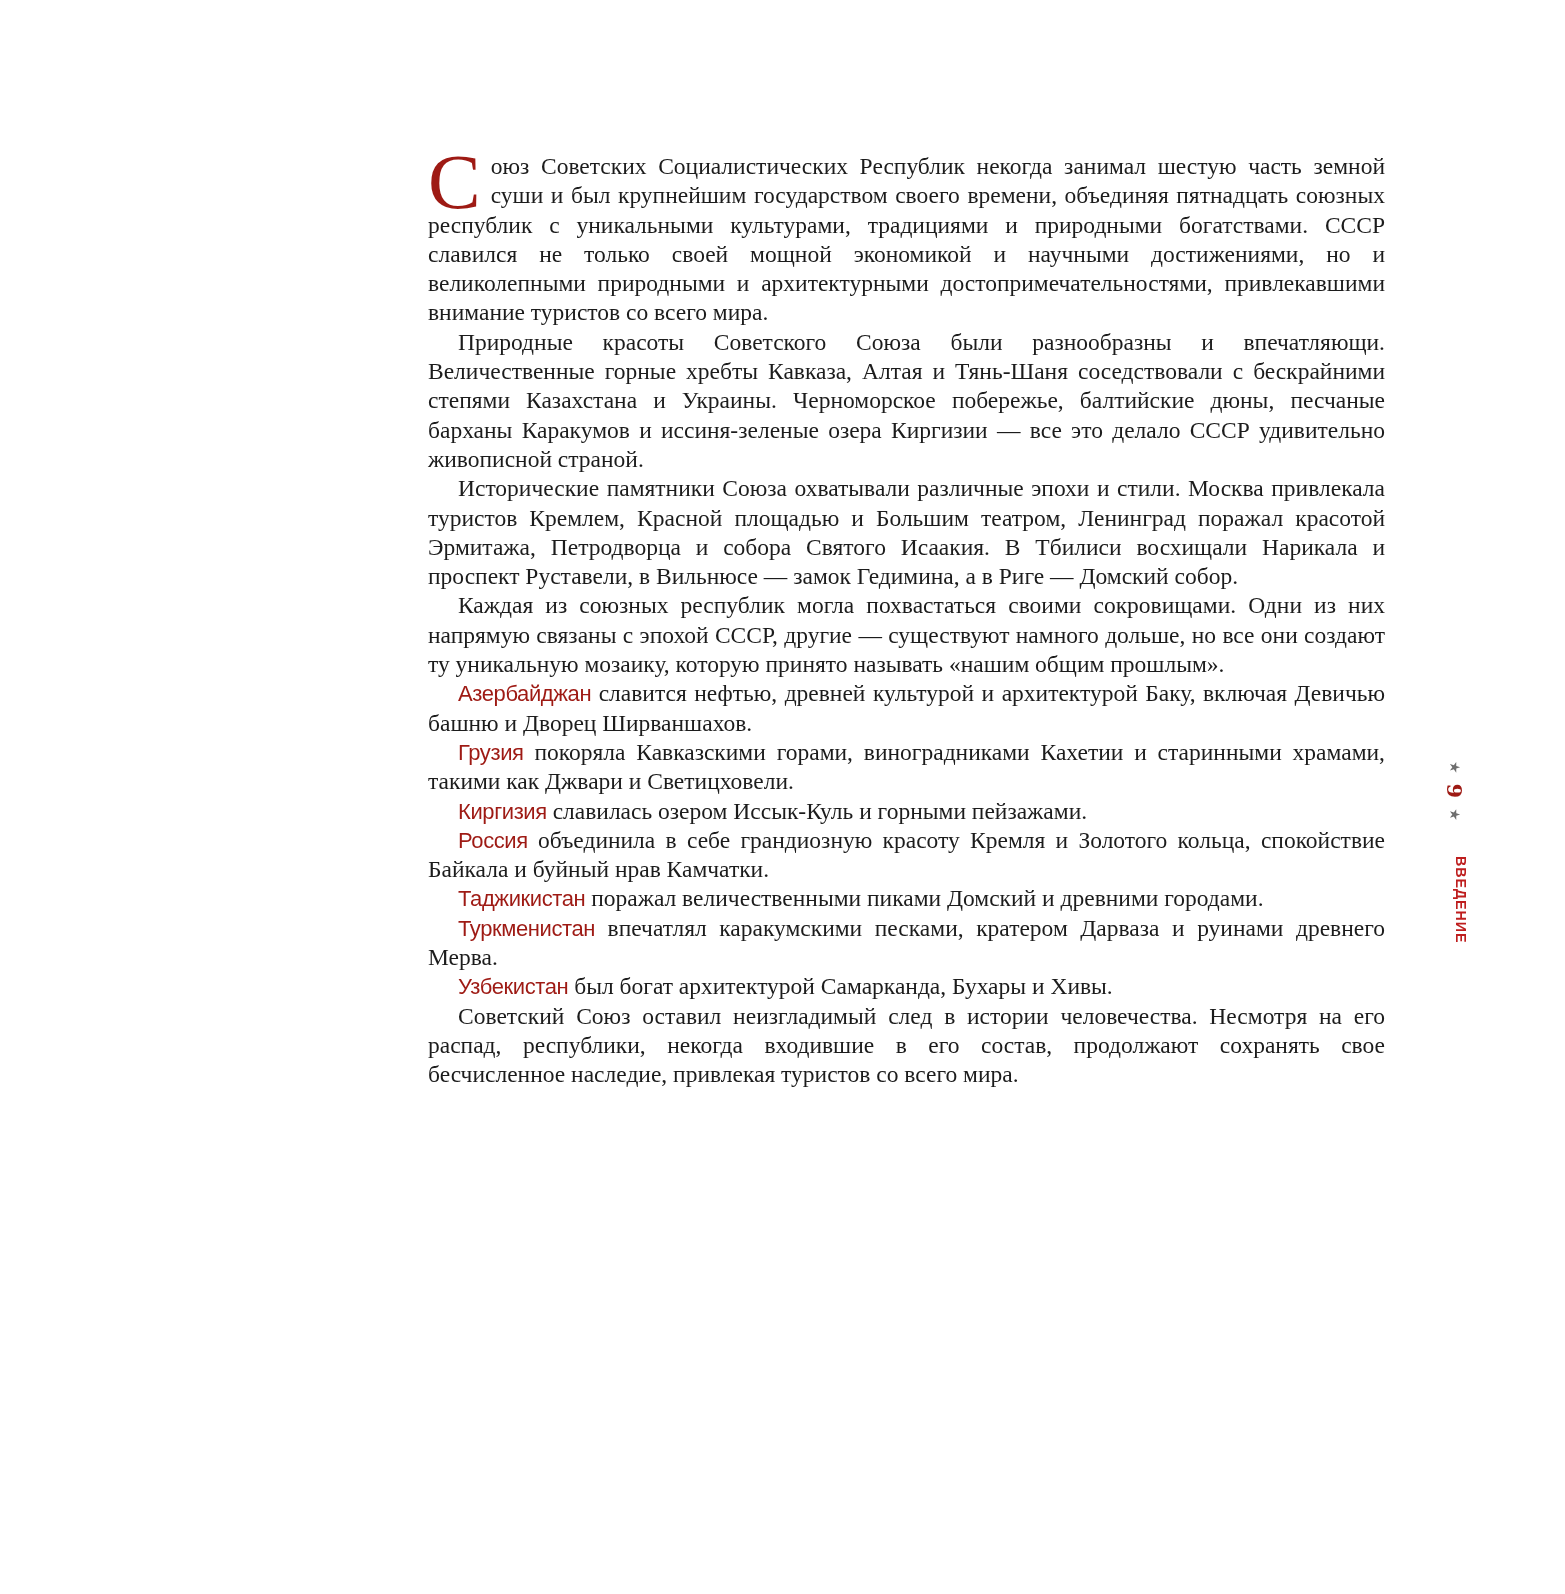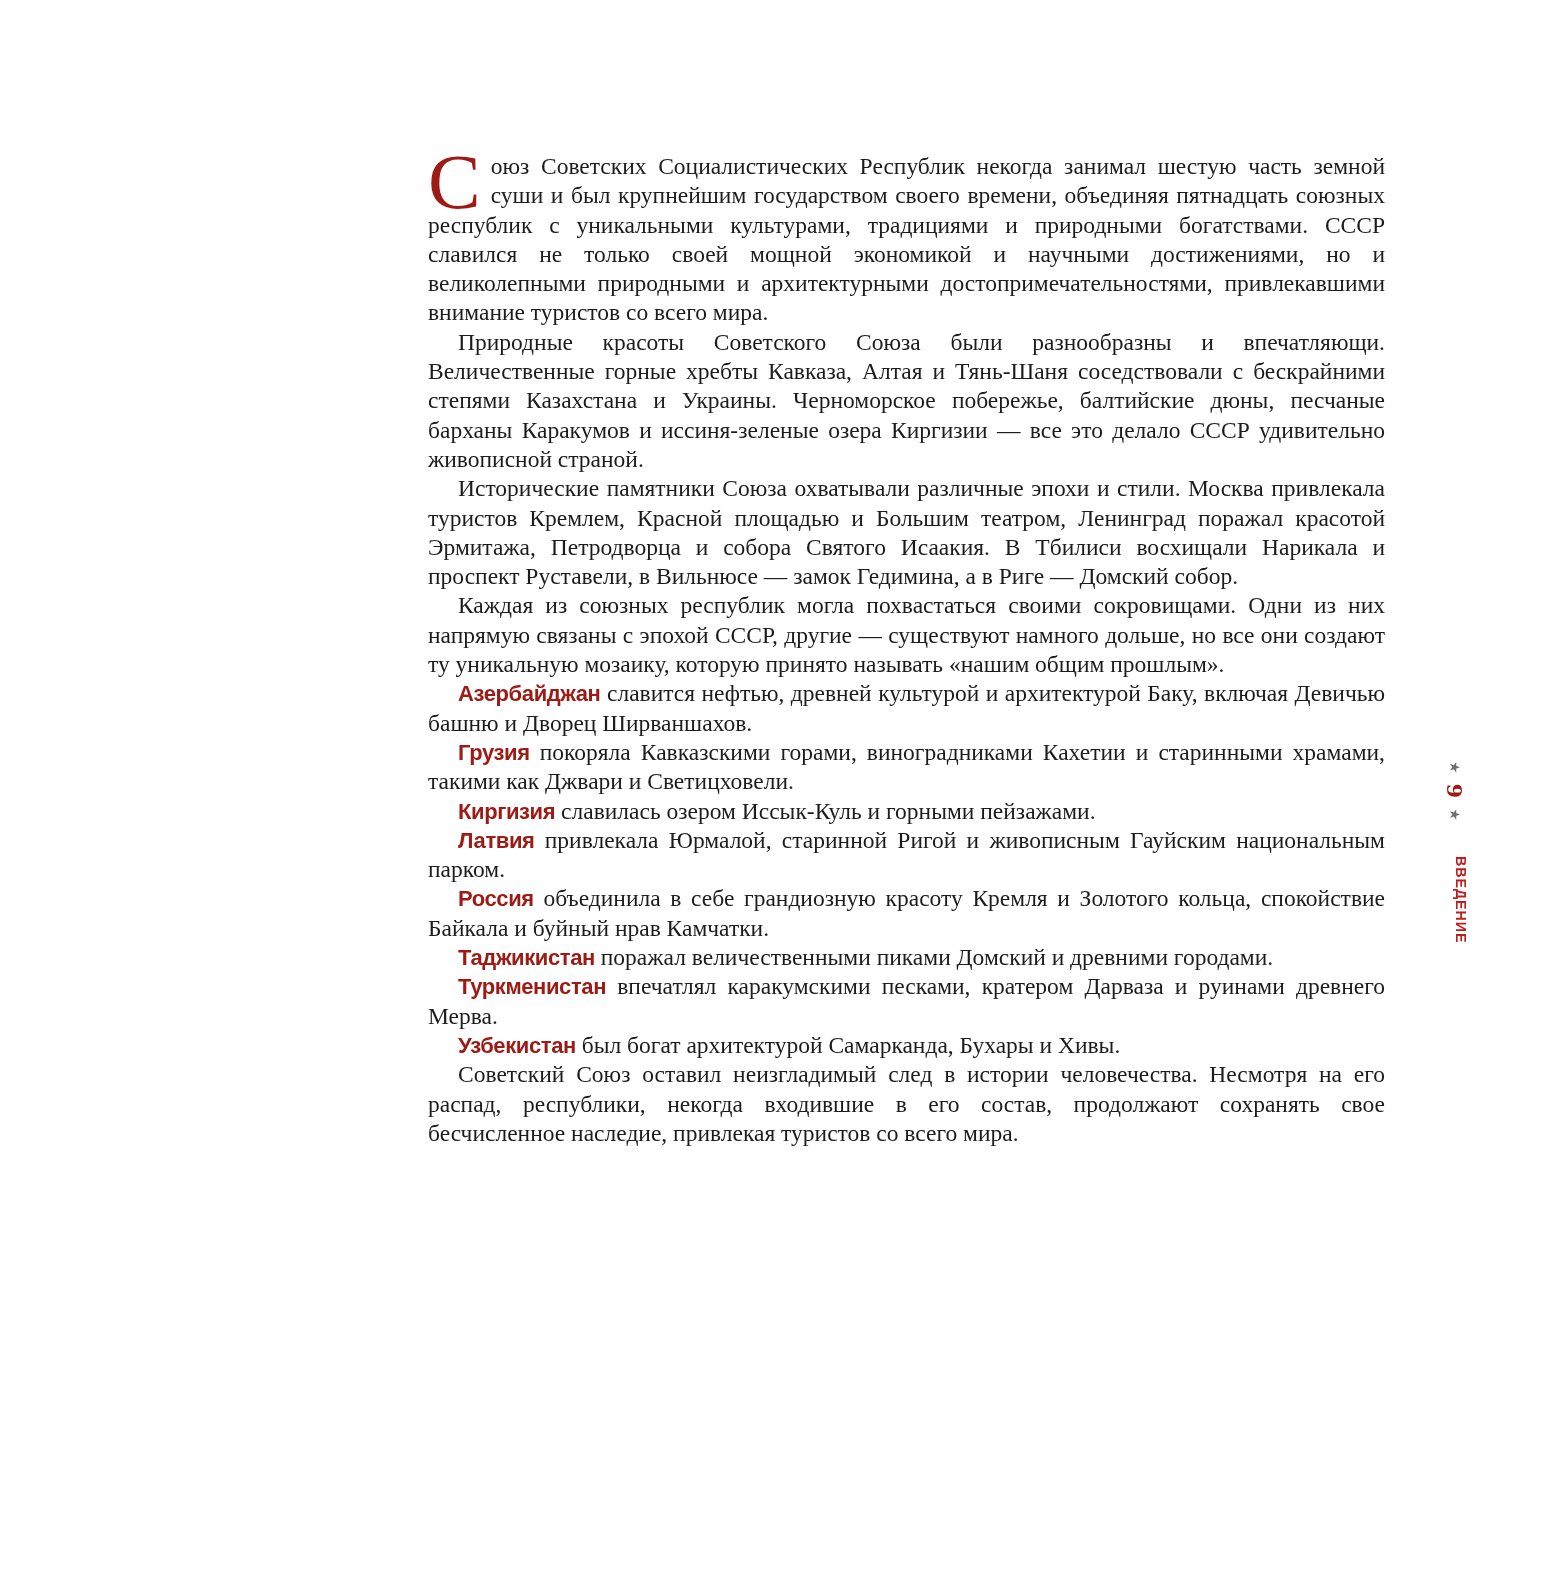--- a/index.html
+++ b/index.html
@@ -36,21 +36,21 @@
     float: left;
     font-family: "Liberation Serif", serif;
     font-size: 79px;
     line-height: 56px;
     height: 56px;
     padding: 2px 10px 0 0;
     color: #9e1a14;
   }
   .cname {
     font-family: "Liberation Sans", sans-serif;
-    font-weight: 700;
+    font-weight: 400;
     font-size: 22px;
     letter-spacing: -0.4px;
     color: #9e1a14;
   }
   
   .pagenum-rot {
     position: absolute;
     left: 1466px;
     top: 761px;
     transform: rotate(90deg);
@@ -96,21 +96,20 @@
       <span class="dropcap">С</span><span>оюз Советских Социалистических Республик некогда занимал шестую часть земной суши и был крупнейшим государством своего времени, объединяя пятнадцать союзных республик с уникальными культурами, традициями и природными богатствами. СССР славился не только своей мощной экономикой и научными достижениями, но и великолепными природными и архитектурными достопримечательностями, привлекавшими внимание туристов со всего мира.</span>
     </p>
 
     <p class="para">Природные красоты Советского Союза были разнообразны и впечатляющи. Величественные горные хребты Кавказа, Алтая и Тянь-Шаня соседствовали с бескрайними степями Казахстана и Украины. Черноморское побережье, балтийские дюны, песчаные барханы Каракумов и иссиня-зеленые озера Киргизии — все это делало СССР удивительно живописной страной.</p>
     <p class="para">Исторические памятники Союза охватывали различные эпохи и стили. Москва привлекала туристов Кремлем, Красной площадью и Большим театром, Ленинград поражал красотой Эрмитажа, Петродворца и собора Святого Исаакия. В Тбилиси восхищали Нарикала и проспект Руставели, в Вильнюсе — замок Гедимина, а в Риге — Домский собор.</p>
     <p class="para">Каждая из союзных республик могла похвастаться своими сокровищами. Одни из них напрямую связаны с эпохой СССР, другие — существуют намного дольше, но все они создают ту уникальную мозаику, которую принято называть «нашим общим прошлым».</p>
 
     <p class="para country"><span class="cname">Азербайджан</span><span> славится нефтью, древней культурой и архитектурой Баку, включая Девичью башню и Дворец Ширваншахов.</span></p>
     <p class="para country"><span class="cname">Грузия</span><span> покоряла Кавказскими горами, виноградниками Кахетии и старинными храмами, такими как Джвари и Светицховели.</span></p>
     <p class="para country"><span class="cname">Киргизия</span><span> славилась озером Иссык-Куль и горными пейзажами.</span></p>
-    <p class="para country"><span class="cname">Латвия</span><span> привлекала Юрмалой, старинной Ригой и живописным Гауйским национальным парком.</span></p>
     <p class="para country"><span class="cname">Россия</span><span> объединила в себе грандиозную красоту Кремля и Золотого кольца, спокойствие Байкала и буйный нрав Камчатки.</span></p>
     <p class="para country"><span class="cname">Таджикистан</span><span> поражал величественными пиками Домский и древними городами.</span></p>
     <p class="para country"><span class="cname">Туркменистан</span><span> впечатлял каракумскими песками, кратером Дарваза и руинами древнего Мерва.</span></p>
     <p class="para country"><span class="cname">Узбекистан</span><span> был богат архитектурой Самарканда, Бухары и Хивы.</span></p>
 
     <p class="para">Советский Союз оставил неизгладимый след в истории человечества. Несмотря на его распад, республики, некогда входившие в его состав, продолжают сохранять свое бесчисленное наследие, привлекая туристов со всего мира.</p>
 
   </main>
 
   <aside>

